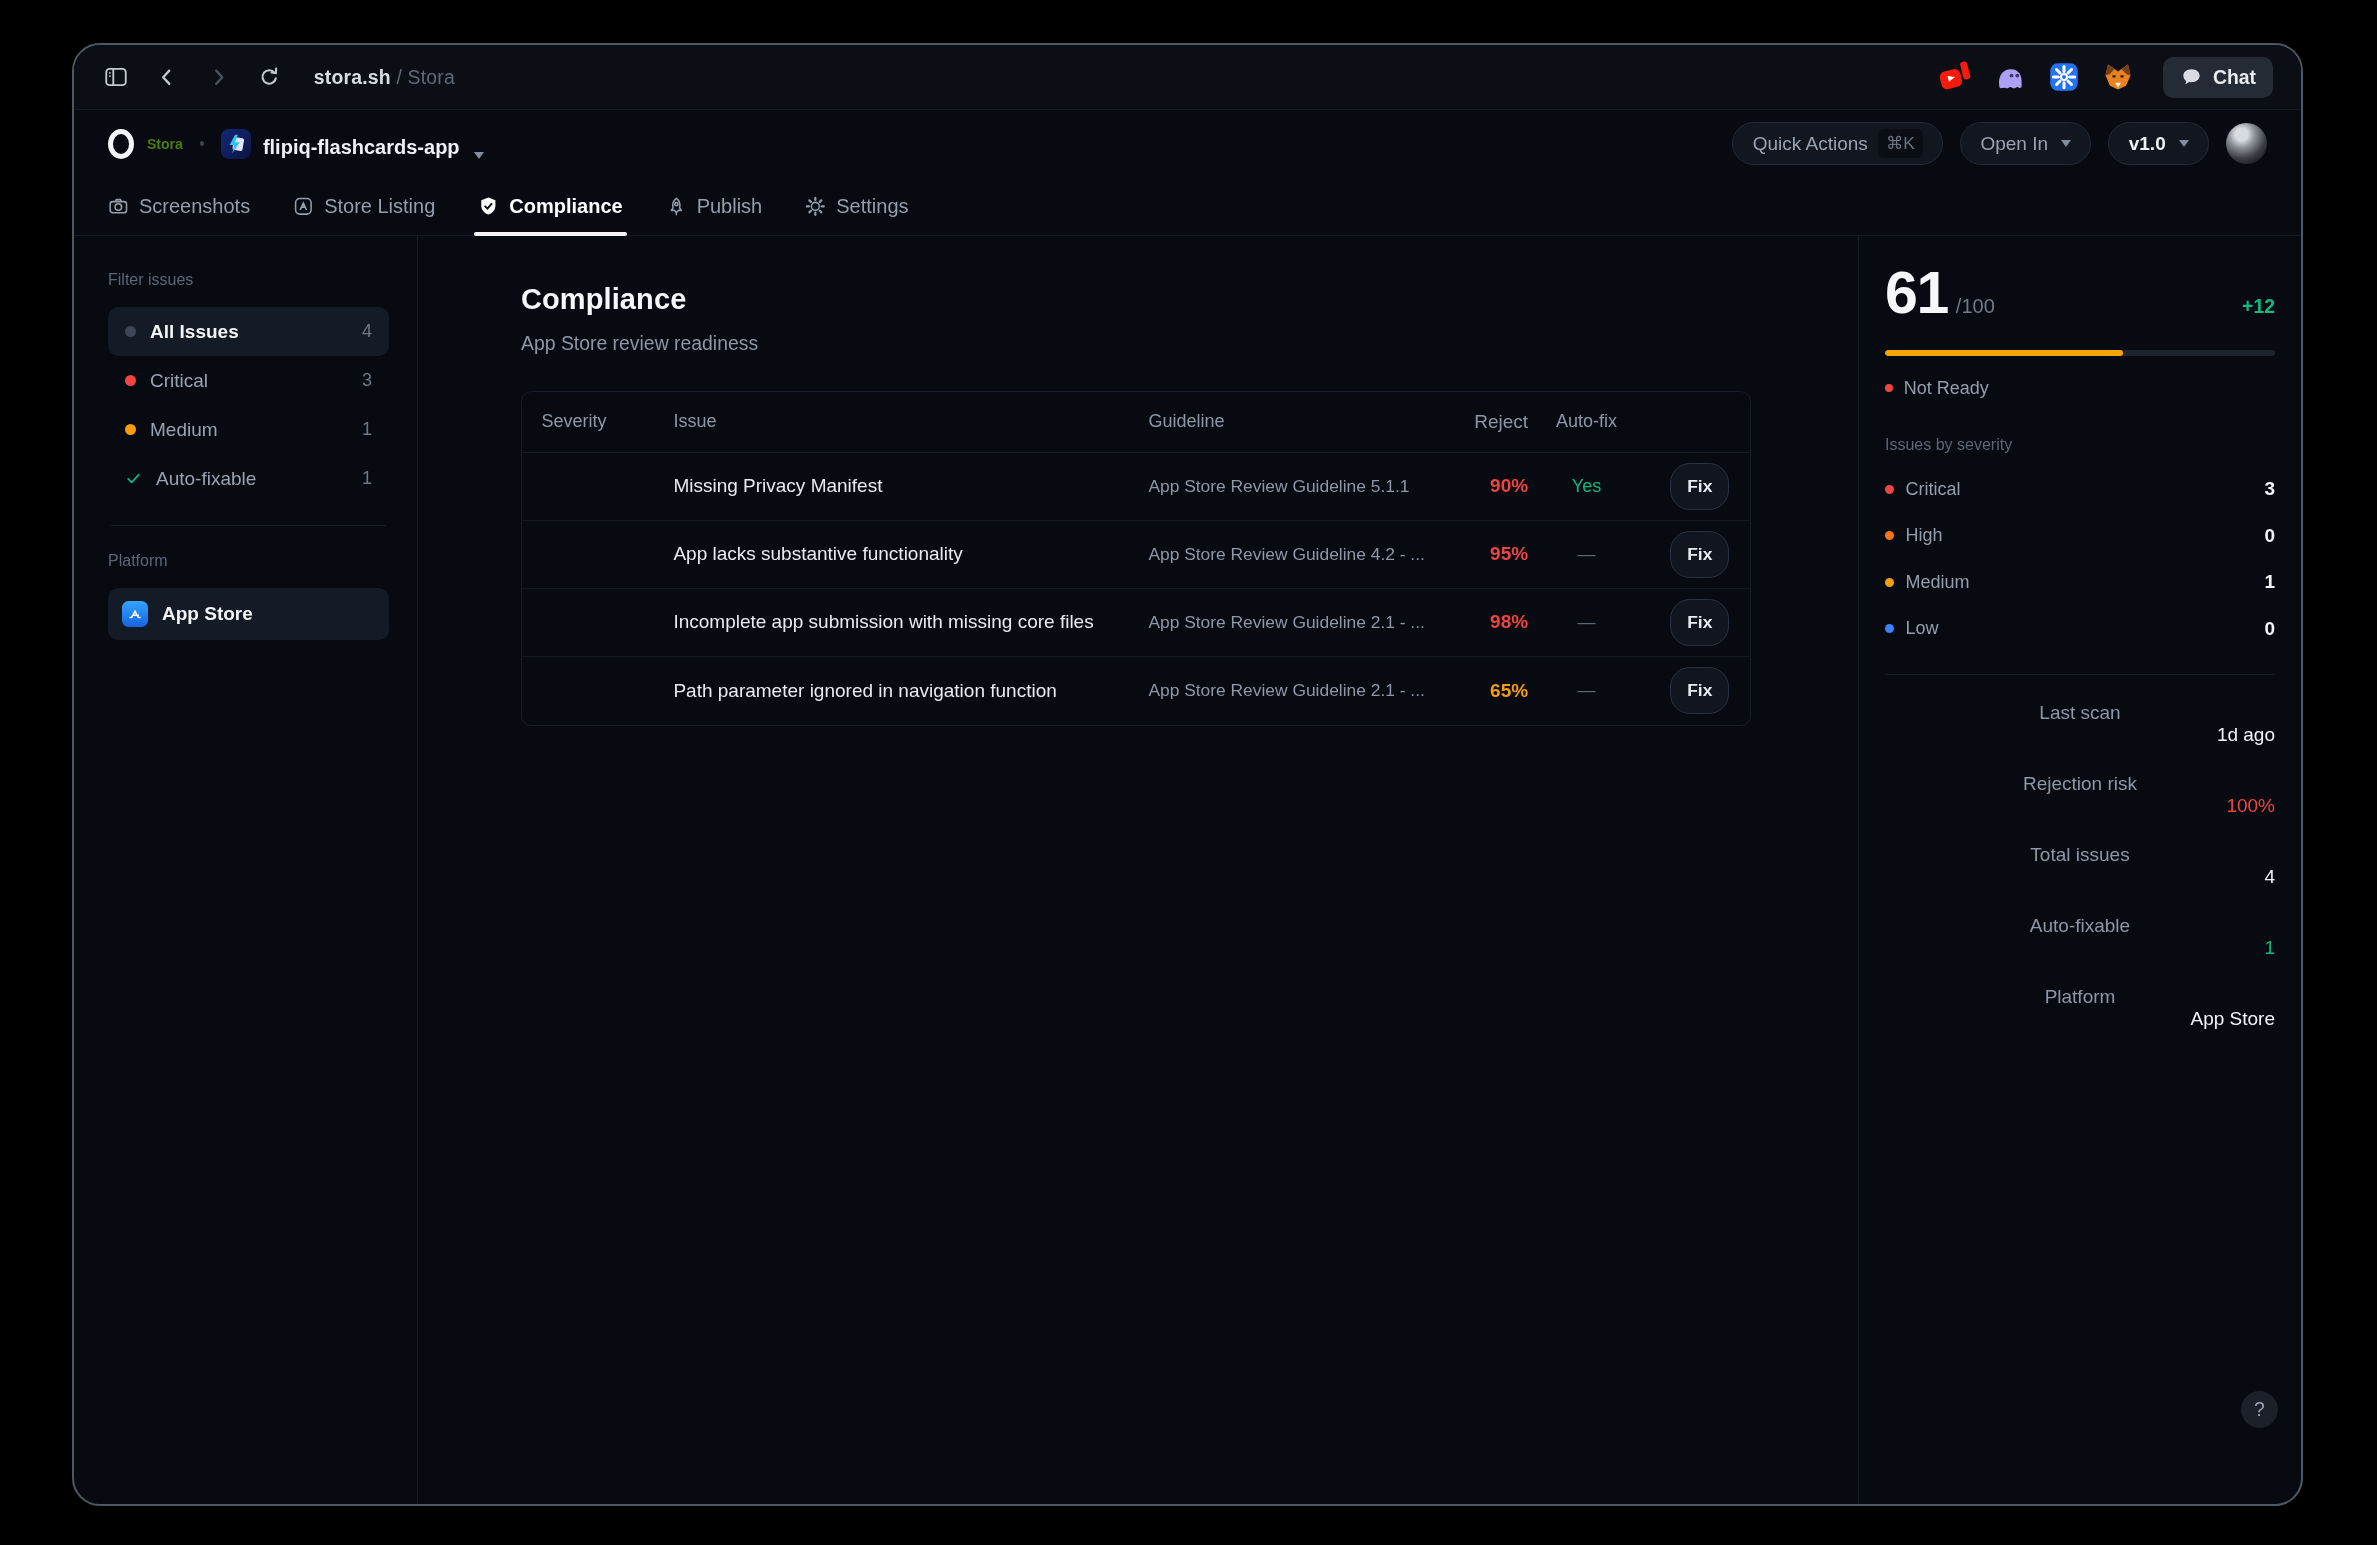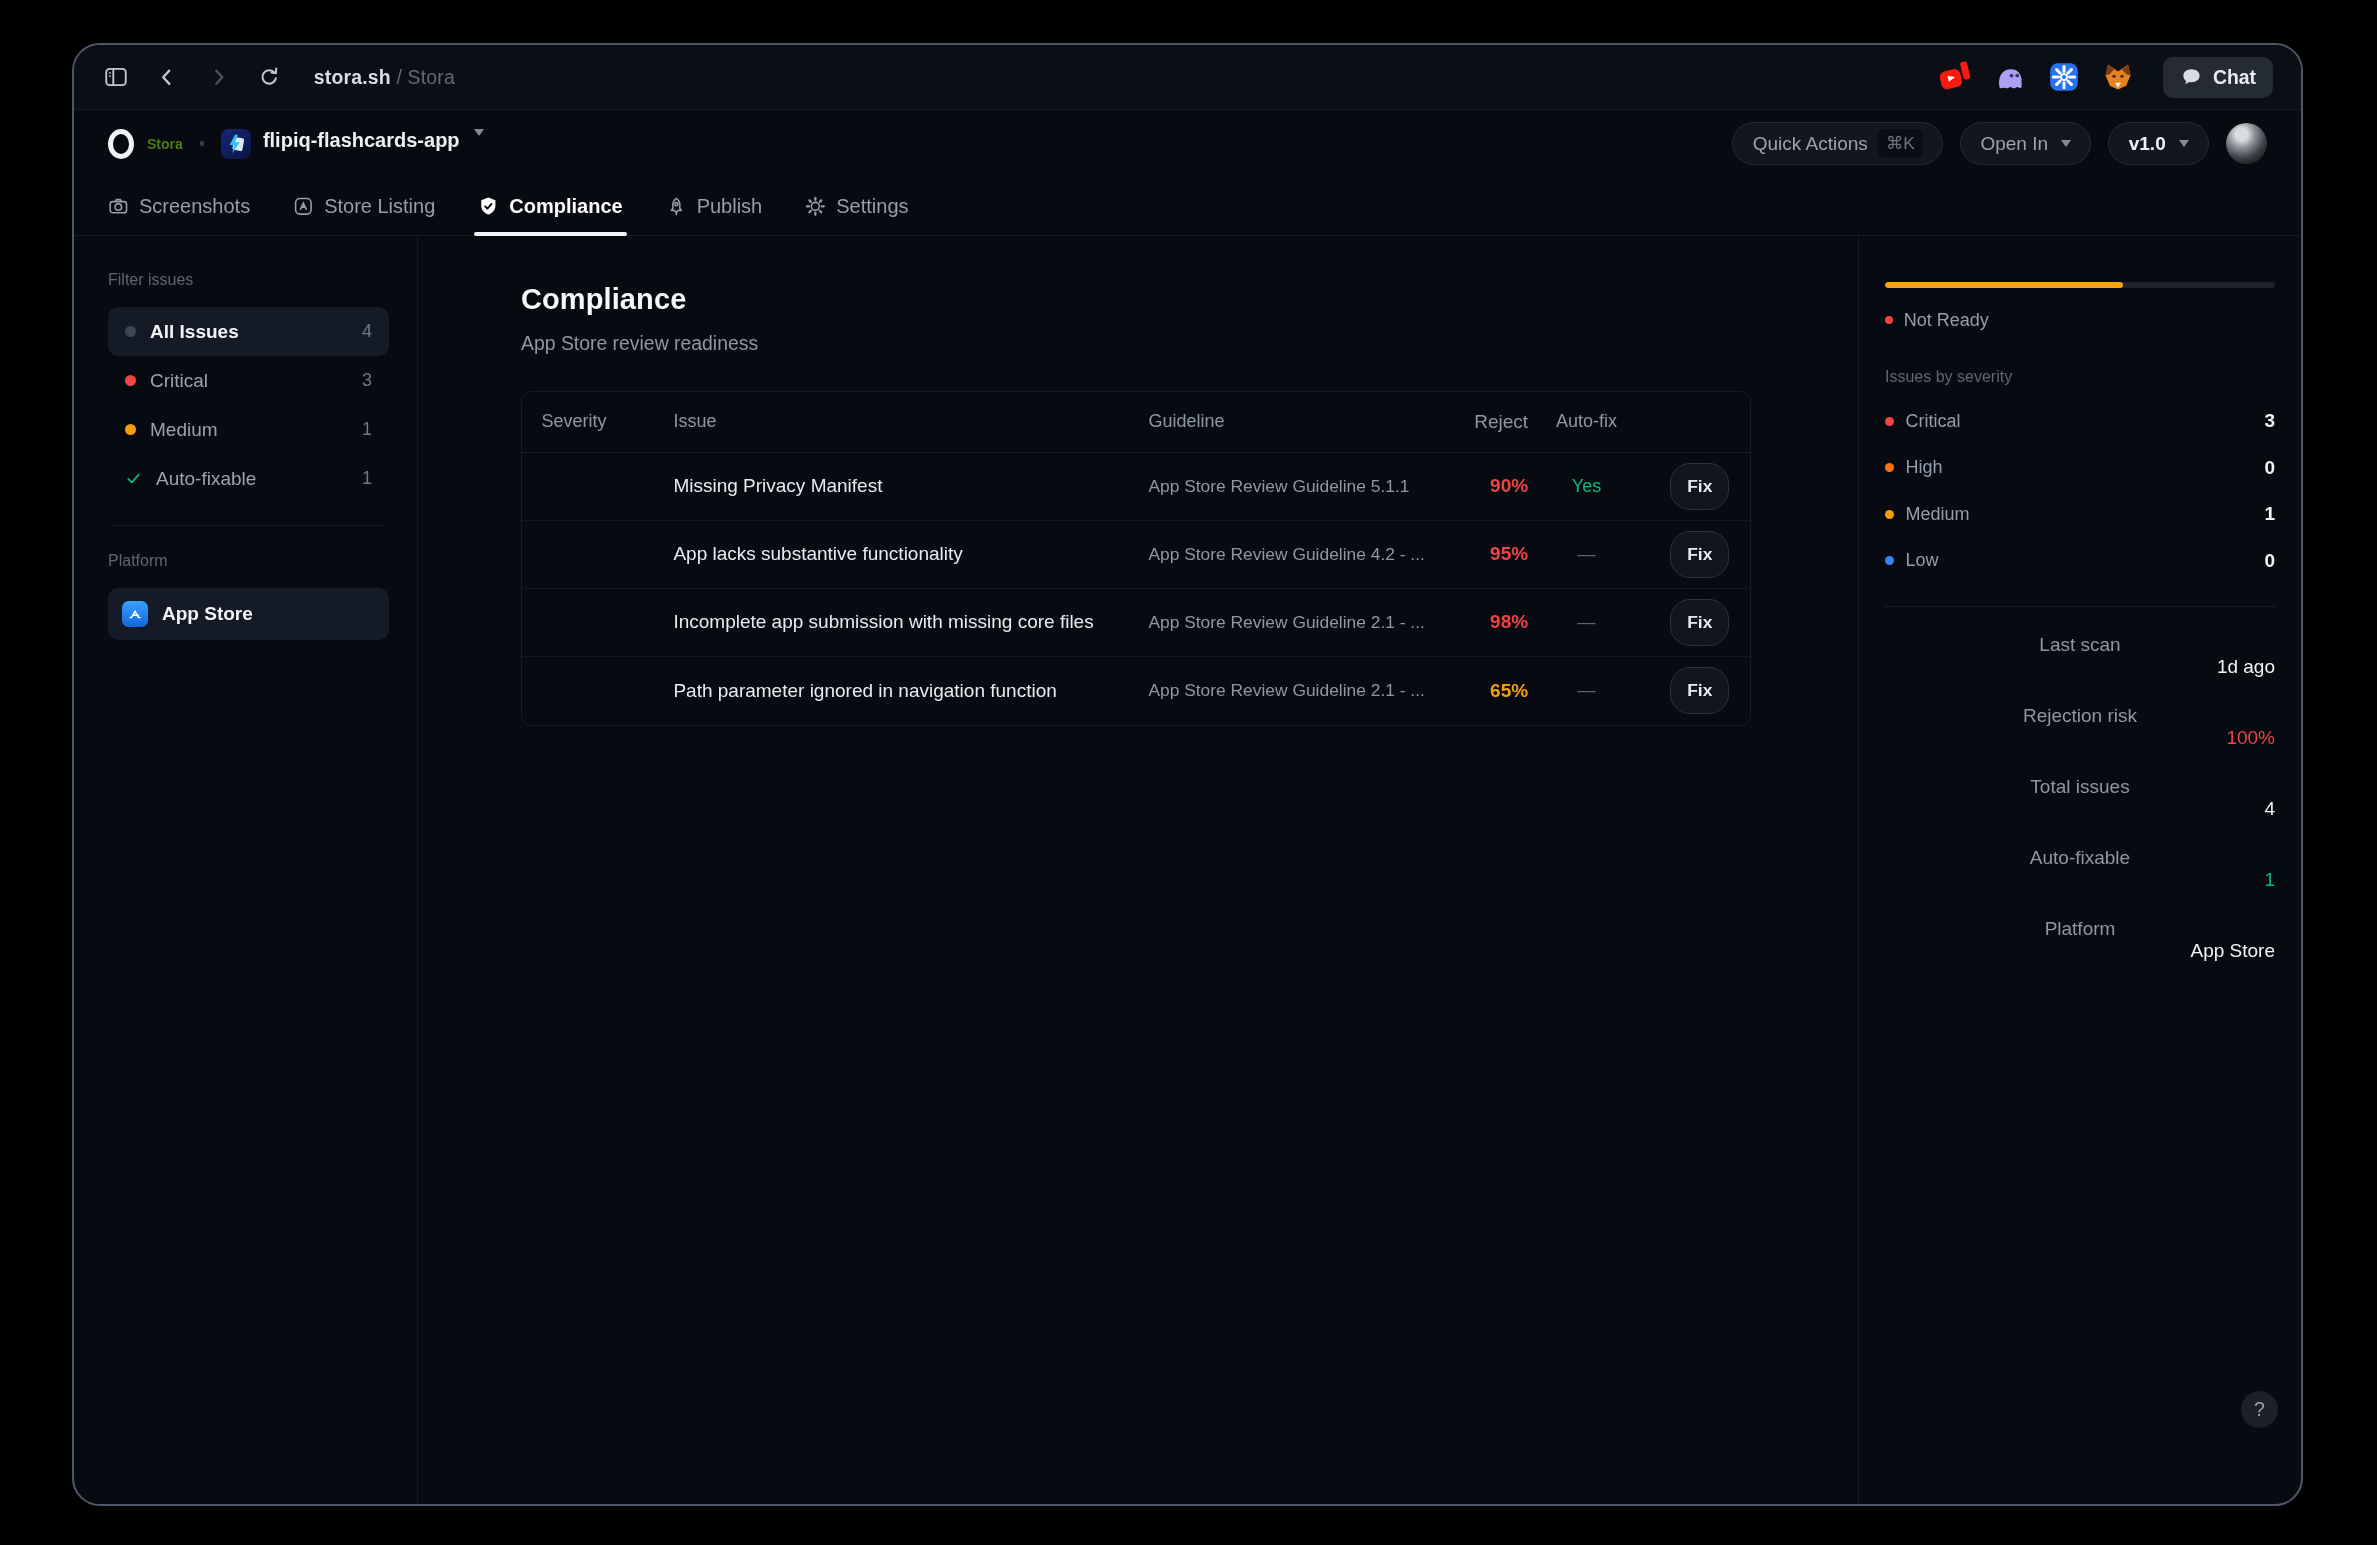--- a/index.html
+++ b/index.html
@@ -26,21 +26,21 @@
   .chat-btn { display:flex; align-items:center; gap:10.3px; background:#252b35; border-radius:10.3px;
     height:41px; padding:0 17px; margin-left:6.5px; }
   .chat-btn span { color:#e8ebef; font-size:19.4px; font-weight:600; }
 
   
   .app-header { height:67px; flex:0 0 67px; display:flex; align-items:center; padding:0 34px; gap:17px; }
   .brand { display:flex; align-items:center; gap:13px; }
   .brand-logo { width:26px; height:30px; border:5.2px solid #f2f4f7; border-radius:50%; }
   .brand-name { color:#4d7c0f; font-size:14px; font-weight:700; }
   .dot-sep { width:4.5px; height:4.5px; border-radius:50%; background:#39414e; }
-  .project { display:flex; align-items:flex-start; gap:11.6px; cursor:pointer; }
+  .project { display:flex; align-items:flex-end; gap:11.6px; cursor:pointer; }
   .app-icon { width:30px; height:30px; border-radius:7.8px; background:linear-gradient(135deg,#14277a,#0c1540);
     display:flex; align-items:center; justify-content:center; overflow:hidden; }
   .project-name { color:#eef1f5; font-size:20px; font-weight:600; }
   .caret { width:0; height:0; border-left:5.8px solid transparent; border-right:5.8px solid transparent;
     border-top:7px solid #828c9b; margin-left:2.6px; }
   .header-spacer { flex:1; }
   .pill { display:flex; align-items:center; gap:10.3px; height:43px; border-radius:22px;
     background:#12161f; border:1.3px solid #242b37; padding:0 19.4px; color:#9aa3b2; font-size:19px; }
   .pill .kbd { background:rgba(5,7,11,.55); color:#6b7480; border-radius:5.8px; padding:3.9px 7.8px; font-size:17.4px; }
   .pill.version { color:#eef1f5; font-weight:600; }
@@ -370,20 +370,25 @@
           <span class="cell-reject" style="color: rgb(245, 158, 11);">65%</span>
           <span class="cell-autofix" style="color: rgb(93, 102, 116);">—</span>
           <span class="cell-fix">
               <span class="fix-btn">Fix</span>
             </span>
         </div>
       </div>
     </div>
 
     <div class="rightpanel">
+      <div class="score-row">
+        <span class="score-big">61</span>
+        <span class="score-denom">/100</span>
+        <span class="score-delta">+12</span>
+      </div>
       <div class="progress-track">
         <div class="progress-fill" style="width: 61%;"></div>
       </div>
       <div class="status-row">
         <span class="status-dot" style="background-color: rgb(239, 68, 68);"></span>
         <span>Not Ready</span>
       </div>
 
       <div class="panel-label">Issues by severity</div>
 

